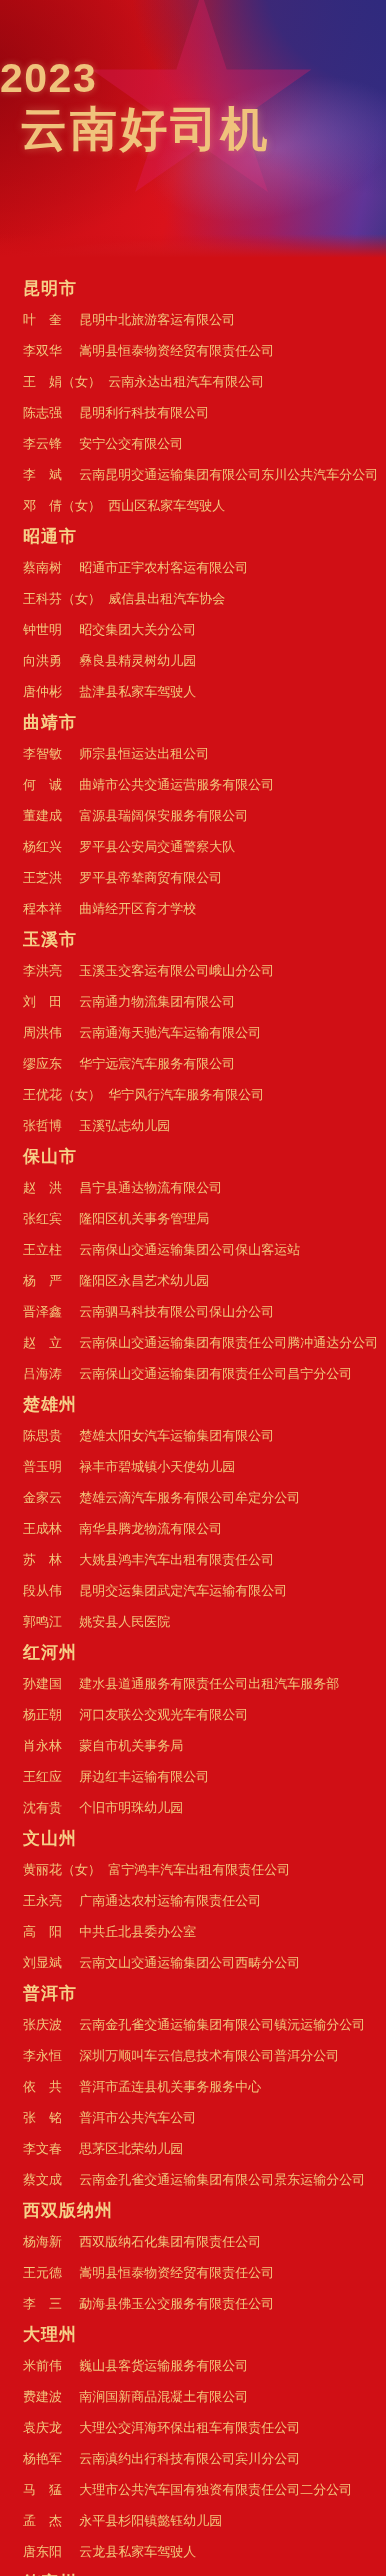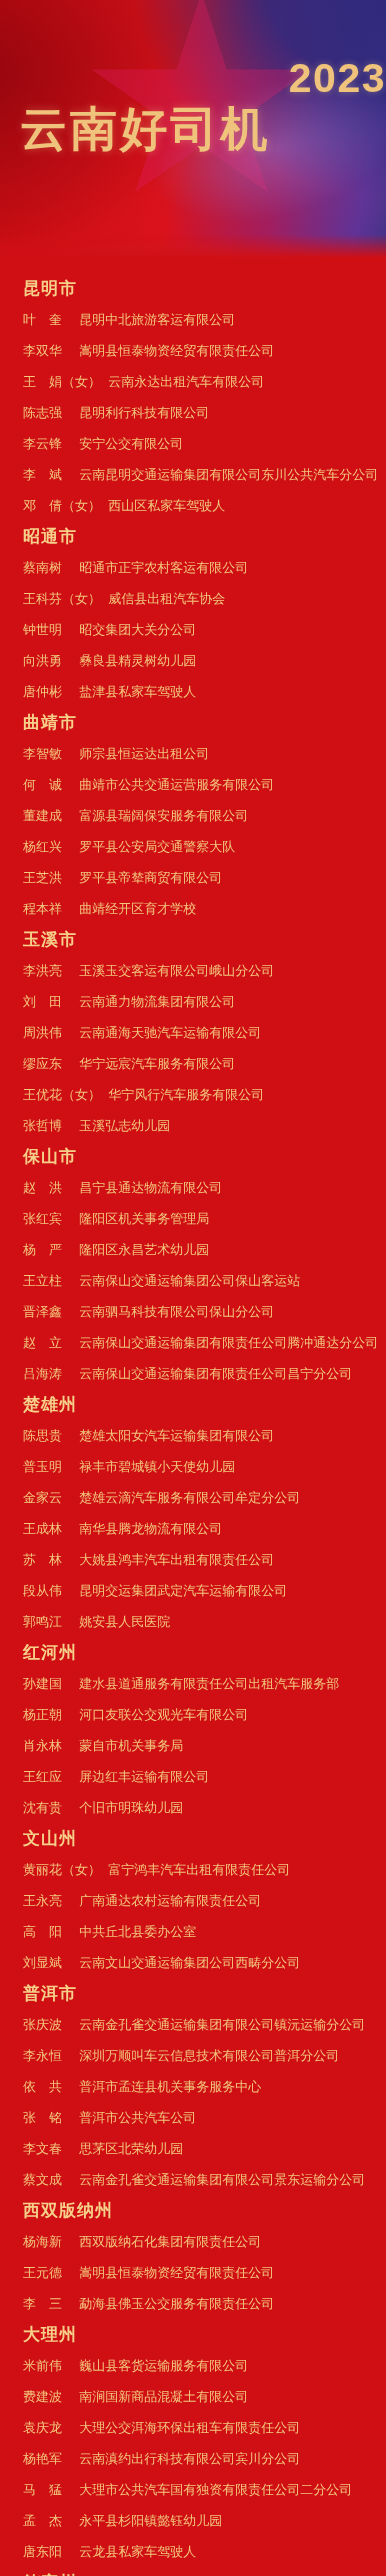--- a/index.html
+++ b/index.html
@@ -37,21 +37,21 @@
       radial-gradient(ellipse 125% 95% at 48% 140%, rgba(255,255,255,0.26), rgba(255,255,255,0) 60%),
       radial-gradient(ellipse 135% 85% at 18% 155%, rgba(255,166,60,0.50), rgba(255,166,60,0) 66%),
       radial-gradient(ellipse 150% 75% at 72% 165%, rgba(224,17,26,0.95) 22%, rgba(224,17,26,0) 72%);
   }
   .hero .fade{
     position:absolute;bottom:-0.5px;left:0;width:100%;height:27px;
     background:linear-gradient(rgba(208,15,21,0), #d00f15 88%);
   }
   .hero-year{
     position:absolute;top:58px;left:0;width:100%;
-    text-align:right;color:#f0c37c;
+    text-align:left;color:#f0c37c;
     font-size:41px;line-height:1;font-weight:bold;letter-spacing:1.5px;
     text-shadow:0 0 7.2px rgba(255,220,150,0.35);
   }
   .hero-title{
     position:absolute;top:105px;left:0;width:100%;
     text-align:left;color:#f0c37c;
     font-size:47px;line-height:1;font-weight:bold;letter-spacing:3.1px;
     text-shadow:0 0 8.2px rgba(255,220,150,0.35);
     padding-left:20px;
   }
@@ -107,22 +107,22 @@
       <div class="slot section-header">玉溪市</div>
       <div class="slot row"><span class="name">李洪亮</span><span class="org">玉溪玉交客运有限公司峨山分公司</span></div>
       <div class="slot row"><span class="name">刘　田</span><span class="org">云南通力物流集团有限公司</span></div>
       <div class="slot row"><span class="name">周洪伟</span><span class="org">云南通海天驰汽车运输有限公司</span></div>
       <div class="slot row"><span class="name">缪应东</span><span class="org">华宁远宸汽车服务有限公司</span></div>
       <div class="slot row"><span class="name">王优花（女）</span><span class="org">华宁风行汽车服务有限公司</span></div>
       <div class="slot row"><span class="name">张哲博</span><span class="org">玉溪弘志幼儿园</span></div>
       <div class="slot section-header">保山市</div>
       <div class="slot row"><span class="name">赵　洪</span><span class="org">昌宁县通达物流有限公司</span></div>
       <div class="slot row"><span class="name">张红宾</span><span class="org">隆阳区机关事务管理局</span></div>
+      <div class="slot row"><span class="name">王立柱</span><span class="org">云南保山交通运输集团公司保山客运站</span></div>
       <div class="slot row"><span class="name">杨　严</span><span class="org">隆阳区永昌艺术幼儿园</span></div>
-      <div class="slot row"><span class="name">王立柱</span><span class="org">云南保山交通运输集团公司保山客运站</span></div>
       <div class="slot row"><span class="name">晋泽鑫</span><span class="org">云南驷马科技有限公司保山分公司</span></div>
       <div class="slot row"><span class="name">赵　立</span><span class="org">云南保山交通运输集团有限责任公司腾冲通达分公司</span></div>
       <div class="slot row"><span class="name">吕海涛</span><span class="org">云南保山交通运输集团有限责任公司昌宁分公司</span></div>
       <div class="slot section-header">楚雄州</div>
       <div class="slot row"><span class="name">陈思贵</span><span class="org">楚雄太阳女汽车运输集团有限公司</span></div>
       <div class="slot row"><span class="name">普玉明</span><span class="org">禄丰市碧城镇小天使幼儿园</span></div>
       <div class="slot row"><span class="name">金家云</span><span class="org">楚雄云滴汽车服务有限公司牟定分公司</span></div>
       <div class="slot row"><span class="name">王成林</span><span class="org">南华县腾龙物流有限公司</span></div>
       <div class="slot row"><span class="name">苏　林</span><span class="org">大姚县鸿丰汽车出租有限责任公司</span></div>
       <div class="slot row"><span class="name">段从伟</span><span class="org">昆明交运集团武定汽车运输有限公司</span></div>

